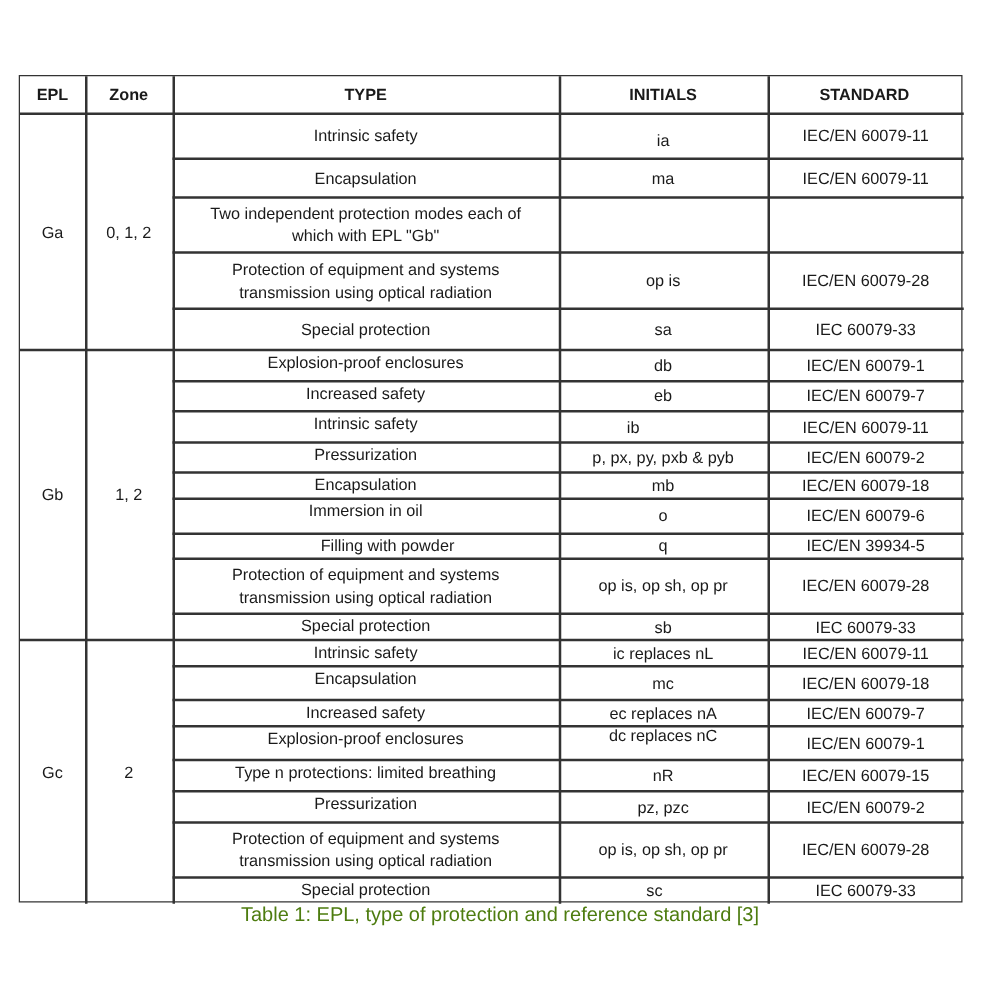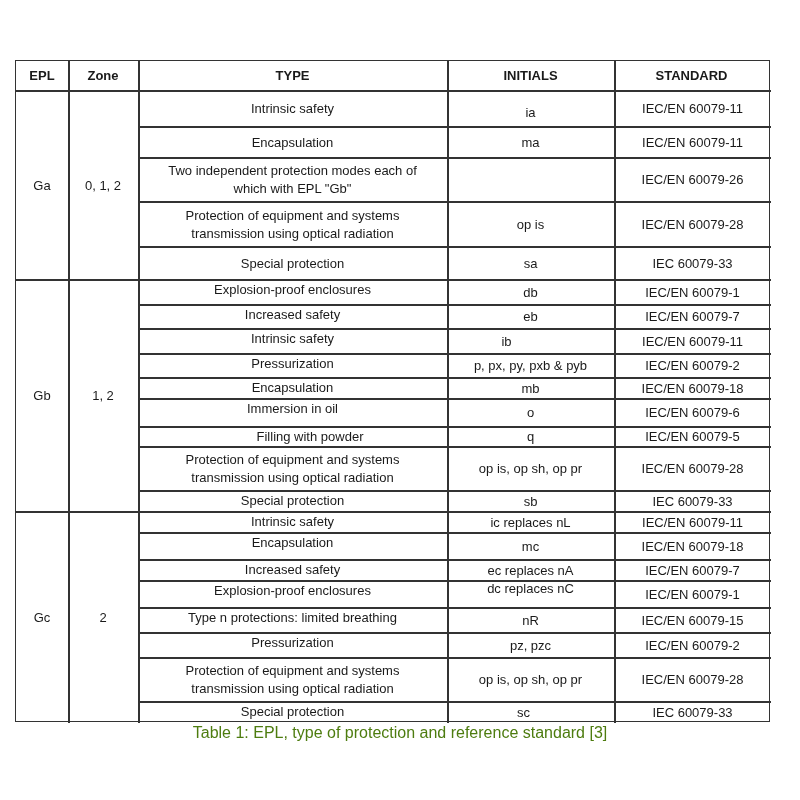--- a/index.html
+++ b/index.html
@@ -35,21 +35,20 @@
     <div class="cell" style="left: 122px; top: 30px; width: 309px; height: 36px; padding: 0px 30px; align-items: center;">Intrinsic safety</div>
     <div class="cell" style="left: 431px; top: 30px; width: 167px; height: 44px;">ia</div>
     <div class="cell" style="left: 598px; top: 30px; width: 157px; height: 36px;">IEC/EN 60079-11</div>
     <div class="hline" style="left: 122px; top: 65px; width: 633px; height: 1.5px;"></div>
     <div class="cell" style="left: 122px; top: 66px; width: 309px; height: 31px; padding: 0px 30px; align-items: center;">Encapsulation</div>
     <div class="cell" style="left: 431px; top: 66px; width: 167px; height: 31px;">ma</div>
     <div class="cell" style="left: 598px; top: 66px; width: 157px; height: 31px;">IEC/EN 60079-11</div>
     <div class="hline" style="left: 122px; top: 96px; width: 633px; height: 1.5px;"></div>
     <div class="cell" style="left: 122px; top: 97px; width: 309px; height: 44px; padding: 0px 30px; align-items: center;">Two independent protection modes each of which with EPL "Gb"</div>
     <div class="cell" style="left: 431px; top: 97px; width: 167px; height: 44px;"></div>
-    <div class="cell" style="left: 598px; top: 97px; width: 157px; height: 44px;">IEC/EN 60079-26</div>
     <div class="hline" style="left: 122px; top: 140px; width: 633px; height: 1.5px;"></div>
     <div class="cell" style="left: 122px; top: 141px; width: 309px; height: 45px; padding: 0px 30px; align-items: center;">Protection of equipment and systems transmission using optical radiation</div>
     <div class="cell" style="left: 431px; top: 141px; width: 167px; height: 45px;">op is</div>
     <div class="cell" style="left: 598px; top: 141px; width: 157px; height: 45px;">IEC/EN 60079-28</div>
     <div class="hline" style="left: 122px; top: 185px; width: 633px; height: 1.5px;"></div>
     <div class="cell" style="left: 122px; top: 186px; width: 309px; height: 33px; padding: 0px 30px; align-items: center;">Special protection</div>
     <div class="cell" style="left: 431px; top: 186px; width: 167px; height: 33px;">sa</div>
     <div class="cell" style="left: 598px; top: 186px; width: 157px; height: 33px;">IEC 60079-33</div>
     <div class="cell" style="left: 0px; top: 219px; width: 52px; height: 232px;">Gb</div>
     <div class="cell" style="left: 52px; top: 219px; width: 70px; height: 232px;">1, 2</div>
@@ -73,21 +72,21 @@
     <div class="cell" style="left: 122px; top: 317px; width: 309px; height: 21px; padding: 1px 30px 0px; align-items: flex-start;">Encapsulation</div>
     <div class="cell" style="left: 431px; top: 317px; width: 167px; height: 21px;">mb</div>
     <div class="cell" style="left: 598px; top: 317px; width: 157px; height: 21px;">IEC/EN 60079-18</div>
     <div class="hline" style="left: 122px; top: 337px; width: 633px; height: 1.5px;"></div>
     <div class="cell" style="left: 122px; top: 338px; width: 309px; height: 28px; padding: 1px 30px 0px; align-items: flex-start;">Immersion in oil</div>
     <div class="cell" style="left: 431px; top: 338px; width: 167px; height: 28px;">o</div>
     <div class="cell" style="left: 598px; top: 338px; width: 157px; height: 28px;">IEC/EN 60079-6</div>
     <div class="hline" style="left: 122px; top: 365px; width: 633px; height: 1.5px;"></div>
     <div class="cell" style="left: 122px; top: 366px; width: 344px; height: 20px; padding: 1px 30px 0px; align-items: flex-start;">Filling with powder</div>
     <div class="cell" style="left: 431px; top: 366px; width: 167px; height: 20px;">q</div>
-    <div class="cell" style="left: 598px; top: 366px; width: 157px; height: 20px;">IEC/EN 60079-5</div>
+    <div class="cell" style="left: 598px; top: 366px; width: 157px; height: 20px;">IEC/EN 39934-5</div>
     <div class="hline" style="left: 122px; top: 385px; width: 633px; height: 1.5px;"></div>
     <div class="cell" style="left: 122px; top: 386px; width: 309px; height: 44px; padding: 0px 30px; align-items: center;">Protection of equipment and systems transmission using optical radiation</div>
     <div class="cell" style="left: 431px; top: 386px; width: 167px; height: 44px;">op is, op sh, op pr</div>
     <div class="cell" style="left: 598px; top: 386px; width: 157px; height: 44px;">IEC/EN 60079-28</div>
     <div class="hline" style="left: 122px; top: 429px; width: 633px; height: 1.5px;"></div>
     <div class="cell" style="left: 122px; top: 430px; width: 309px; height: 21px; padding: 1px 30px 0px; align-items: flex-start;">Special protection</div>
     <div class="cell" style="left: 431px; top: 430px; width: 167px; height: 21px;">sb</div>
     <div class="cell" style="left: 598px; top: 430px; width: 157px; height: 21px;">IEC 60079-33</div>
     <div class="cell" style="left: 0px; top: 451px; width: 52px; height: 211px;">Gc</div>
     <div class="cell" style="left: 52px; top: 451px; width: 70px; height: 211px;">2</div>

